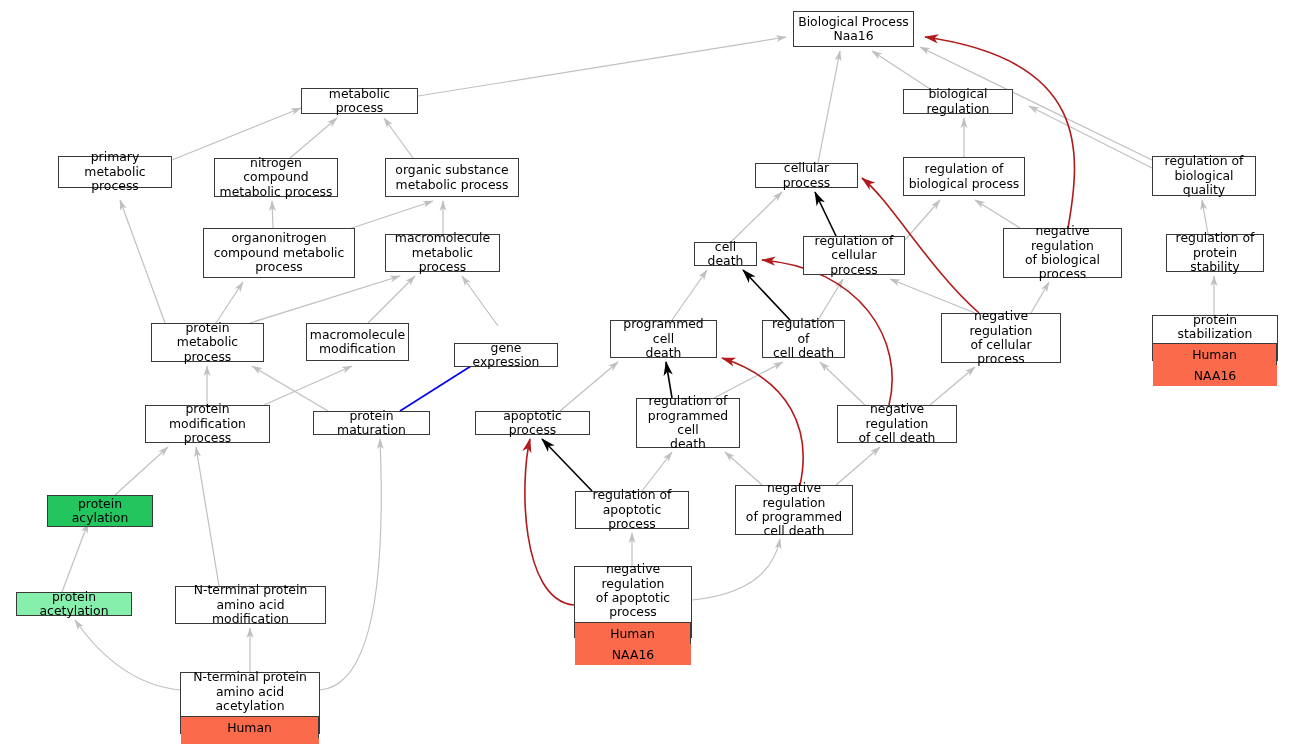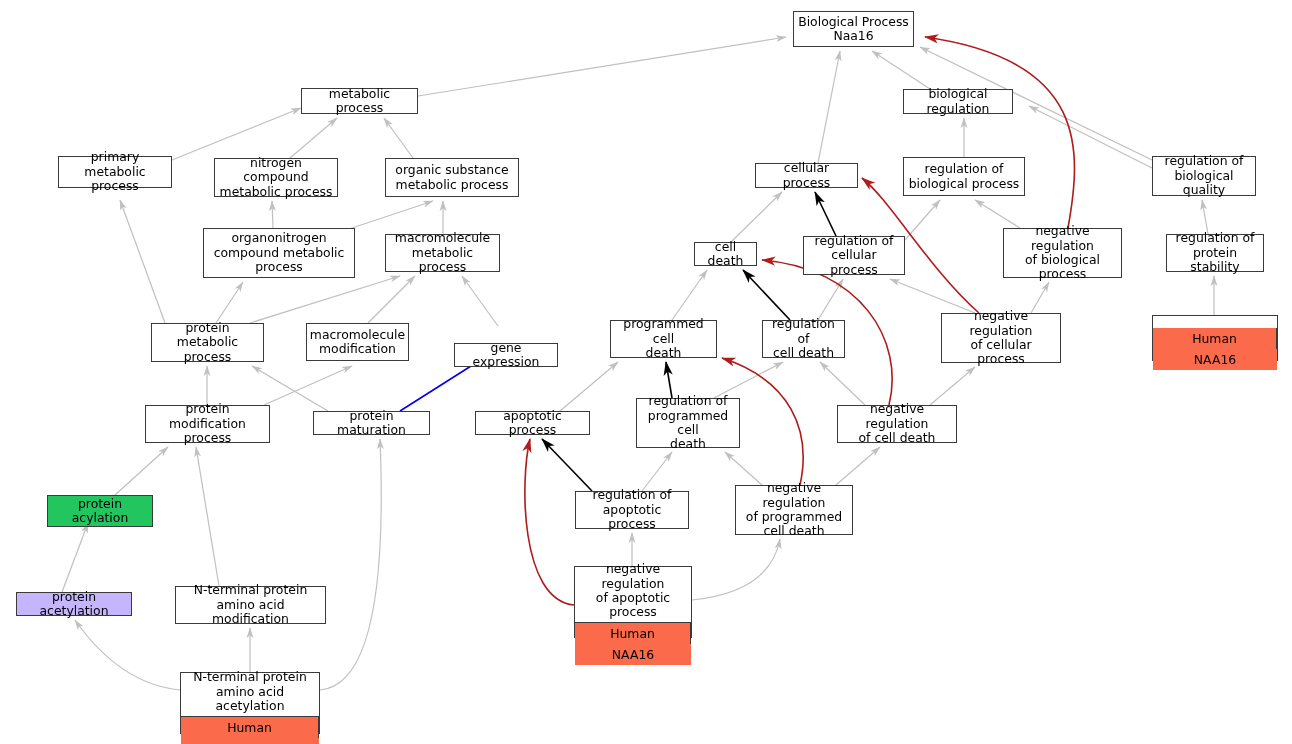--- a/index.html
+++ b/index.html
@@ -222,20 +222,21 @@
       <div class="node" style="left: 762px; top: 320px; width: 83px; height: 38px; border-color: rgb(58, 58, 58); background: rgb(255, 255, 255);">
         <div class="label">regulation of
 cell death</div>
       </div>
       <div class="node" style="left: 941px; top: 313px; width: 120px; height: 50px; border-color: rgb(58, 58, 58); background: rgb(255, 255, 255);">
         <div class="label">negative regulation
 of cellular
 process</div>
       </div>
       <div class="node has-annot" style="left: 1152px; top: 315px; width: 126px; height: 46px; border-color: rgb(58, 58, 58); background: rgb(255, 255, 255);">
+        <div class="label">protein stabilization</div>
         <div class="annot">
           <div class="cell left" style="background: rgb(250, 106, 75);">Human</div>
           <div class="cell" style="background: rgb(250, 106, 75);">NAA16</div>
         </div>
       </div>
       <div class="node" style="left: 145px; top: 405px; width: 125px; height: 38px; border-color: rgb(58, 58, 58); background: rgb(255, 255, 255);">
         <div class="label">protein modification
 process</div>
       </div>
       <div class="node" style="left: 313px; top: 411px; width: 117px; height: 24px; border-color: rgb(58, 58, 58); background: rgb(255, 255, 255);">
@@ -258,21 +259,21 @@
       </div>
       <div class="node" style="left: 575px; top: 491px; width: 114px; height: 38px; border-color: rgb(58, 58, 58); background: rgb(255, 255, 255);">
         <div class="label">regulation of
 apoptotic process</div>
       </div>
       <div class="node" style="left: 735px; top: 485px; width: 118px; height: 50px; border-color: rgb(58, 58, 58); background: rgb(255, 255, 255);">
         <div class="label">negative regulation
 of programmed
 cell death</div>
       </div>
-      <div class="node" style="left: 16px; top: 592px; width: 116px; height: 24px; border-color: rgb(58, 58, 58); background: #c4b5fd;">
+      <div class="node" style="left: 16px; top: 592px; width: 116px; height: 24px; border-color: rgb(58, 58, 58); background: #86efac;">
         <div class="label">protein acetylation</div>
       </div>
       <div class="node" style="left: 175px; top: 586px; width: 151px; height: 38px; border-color: rgb(58, 58, 58); background: rgb(255, 255, 255);">
         <div class="label">N-terminal protein
 amino acid modification</div>
       </div>
       <div class="node has-annot" style="left: 574px; top: 566px; width: 118px; height: 72px; border-color: rgb(58, 58, 58); background: rgb(255, 255, 255);">
         <div class="label">negative regulation
 of apoptotic
 process</div>

